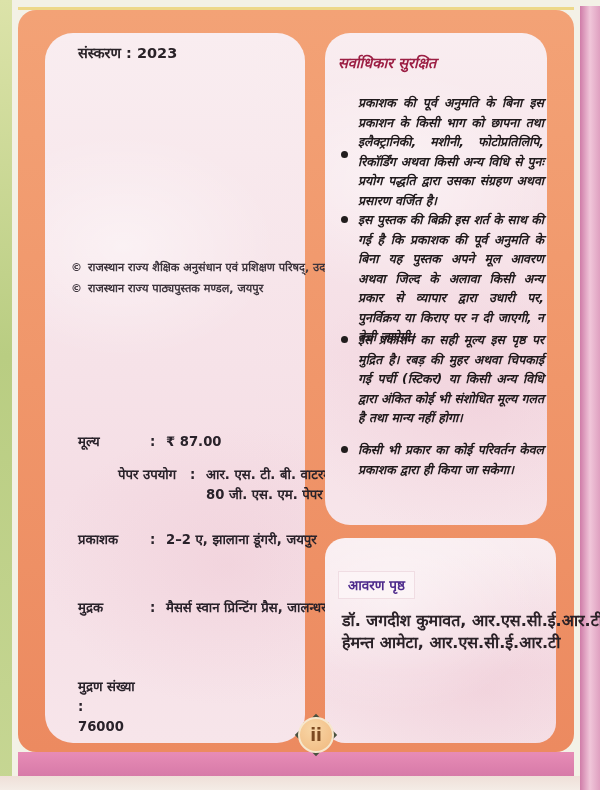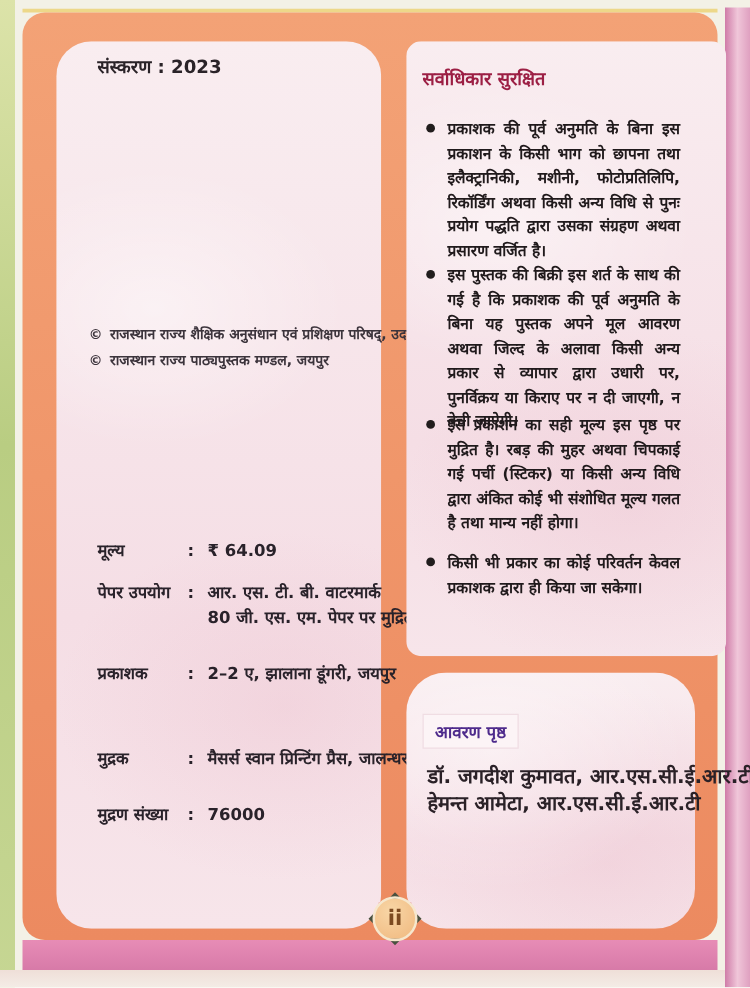--- a/index.html
+++ b/index.html
@@ -21,22 +21,22 @@
   .pinkband{position:absolute;left:18px;top:752px;width:556px;height:24px;
     background:linear-gradient(180deg,#e78cb6,#d77aa8);}
 
   
   .panel{position:absolute;
     background:
       radial-gradient(220px 160px at 30% 30%,rgba(255,255,255,.45),rgba(255,255,255,0) 70%),
       radial-gradient(260px 200px at 70% 75%,rgba(231,178,195,.25),rgba(231,178,195,0) 70%),
       linear-gradient(180deg,#f9edf0,#f5dee5 65%,#f7e5ea);}
   .panel.left{left:45px;top:33px;width:260px;height:710px;border-radius:28px;}
-  .panel.rt{left:325px;top:33px;width:256px;height:492px;border-radius:12px;}
-  .panel.rb{left:325px;top:538px;width:231px;height:205px;border-radius:32px;text-align:center;}
+  .panel.rt{left:325px;top:33px;width:222px;height:492px;border-radius:25px;font-style:italic;}
+  .panel.rb{left:325px;top:538px;width:231px;height:205px;border-radius:20px;text-align:center;}
 
   
   .edition{position:absolute;left:33px;top:9px;font-size:14.5px;font-weight:700;color:#2a2328;}
   .cpyblock{position:absolute;left:26px;top:224px;}
   .cpy{display:flex;gap:6px;align-items:flex-start;font-size:11.2px;font-weight:700;
     color:#3c343c;line-height:21px;white-space:nowrap;}
   .cc{font-size:11px;flex:none;}
   .drow{position:absolute;left:33px;display:flex;font-size:13.2px;font-weight:700;
     color:#29222a;line-height:20px;}
   .dlbl{width:72px;flex:none;}
@@ -88,25 +88,25 @@
       <div class="cpy">
         <span class="cc">©</span>
         <span>राजस्थान राज्य पाठ्यपुस्तक मण्डल, जयपुर</span>
       </div>
     </div>
 
     <div class="drow" style="top:375px;margin-top:24px;">
       <span class="dlbl">मूल्य</span>
       <span class="dcol">:</span>
       <span class="dval">
-          <div>₹ 64.09</div>
+          <div>₹ 87.00</div>
         </span>
     </div>
 
-    <div class="drow" style="top:432px;">
+    <div class="drow" style="top:432px;margin-left:40px;">
       <span class="dlbl">पेपर उपयोग</span>
       <span class="dcol">:</span>
       <span class="dval">
         <div>आर. एस. टी. बी. वाटरमार्क</div>
         <div>80 जी. एस. एम. पेपर पर मुद्रित</div>
       </span>
     </div>
 
     <div class="drow" style="top:497px;">
       <span class="dlbl">प्रकाशक</span>
@@ -117,33 +117,33 @@
     </div>
 
     <div class="drow" style="top:565px;justify-content:space-between;">
       <span class="dlbl">मुद्रक</span>
       <span class="dcol">:</span>
       <span class="dval">
           <div>मैसर्स स्वान प्रिन्टिंग प्रैस, जालन्धर</div>
         </span>
     </div>
 
-    <div class="drow" style="top:610px;">
+    <div class="drow" style="top:644px;flex-direction:column;">
       <span class="dlbl">मुद्रण संख्या</span>
       <span class="dcol">:</span>
       <span class="dval">
           <div>76000</div>
         </span>
     </div>
   </div>
 
   <div class="panel rt">
     <div class="rheading">सर्वाधिकार सुरक्षित</div>
 
-    <div class="bullet" style="top:60px;">
+    <div class="bullet" style="top:60px;align-items:center;">
       <span class="dot"></span>
       <span class="btxt">प्रकाशक की पूर्व अनुमति के बिना इस प्रकाशन के किसी भाग को छापना तथा इलैक्ट्रानिकी, मशीनी, फोटोप्रतिलिपि, रिकॉर्डिंग अथवा किसी अन्य विधि से पुनः प्रयोग पद्धति द्वारा उसका संग्रहण अथवा प्रसारण वर्जित है।</span>
     </div>
     <div class="bullet" style="top:177px;">
       <span class="dot"></span>
       <span class="btxt">इस पुस्तक की बिक्री इस शर्त के साथ की गई है कि प्रकाशक की पूर्व अनुमति के बिना यह पुस्तक अपने मूल आवरण अथवा जिल्द के अलावा किसी अन्य प्रकार से व्यापार द्वारा उधारी पर, पुनर्विक्रय या किराए पर न दी जाएगी, न बेची जाऐगी।</span>
     </div>
     <div class="bullet" style="top:297px;">
       <span class="dot"></span>
       <span class="btxt">इस प्रकाशन का सही मूल्य इस पृष्ठ पर मुद्रित है। रबड़ की मुहर अथवा चिपकाई गई पर्ची (स्टिकर) या किसी अन्य विधि द्वारा अंकित कोई भी संशोधित मूल्य गलत है तथा मान्य नहीं होगा।</span>

